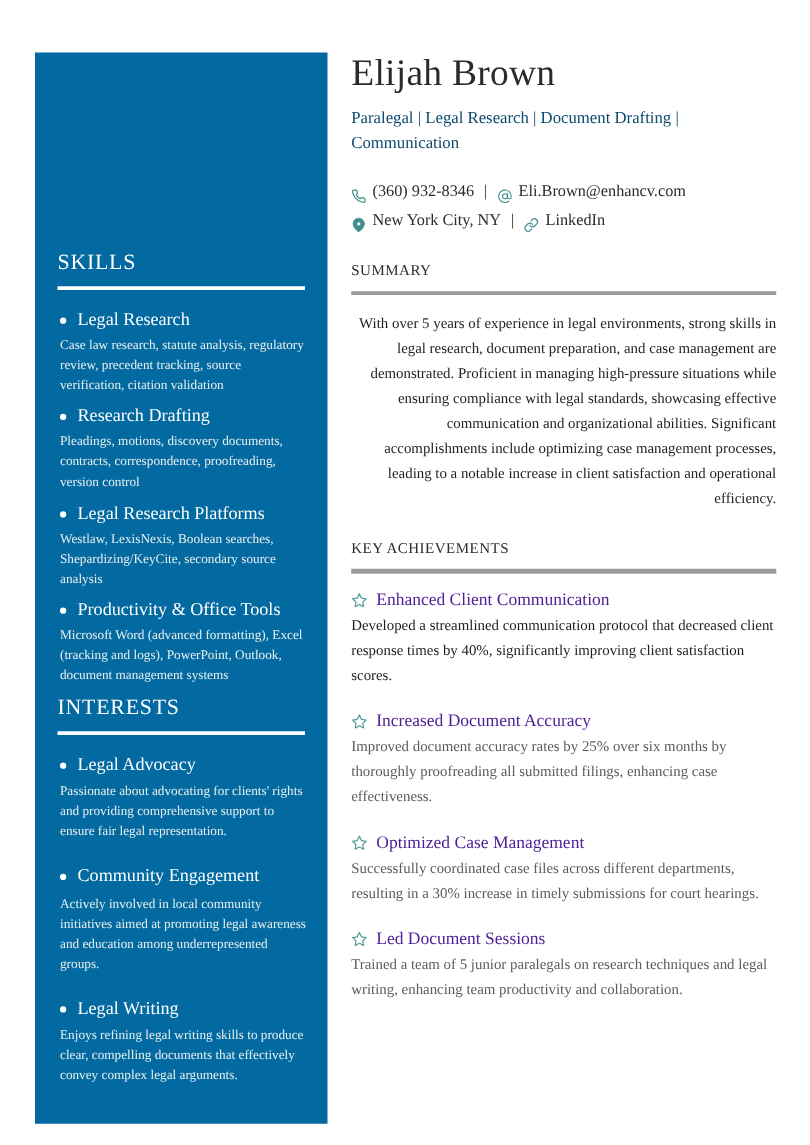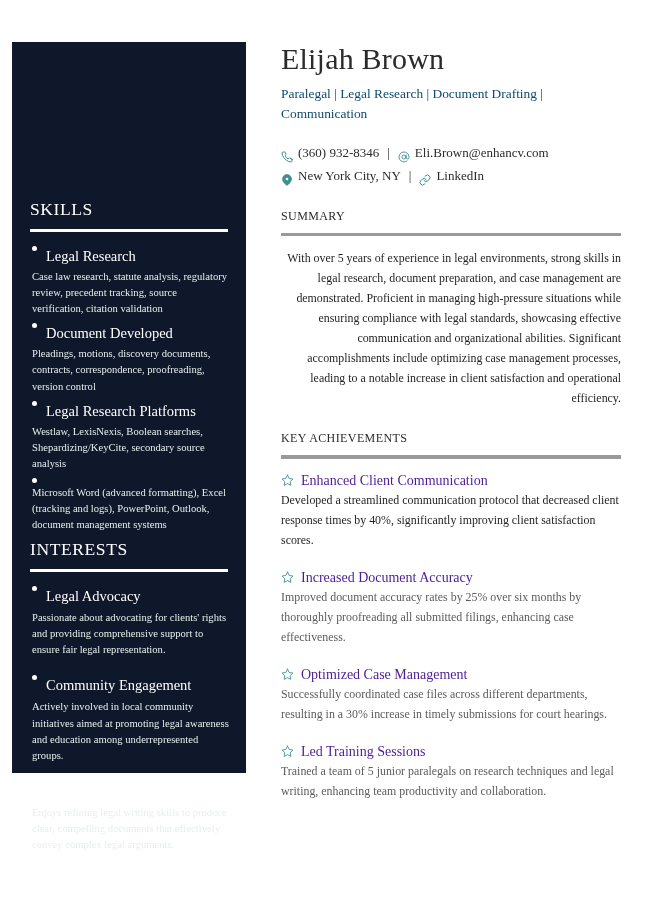--- a/index.html
+++ b/index.html
@@ -8,23 +8,23 @@
     background:#ffffff;
     font-family:"Liberation Serif","DejaVu Serif",serif;
     position:relative;
     overflow:hidden;
   }
   .page { position:absolute; inset:0; background:#fff; }
 
   
   .sidebar {
     position:absolute;
-    left:12px; top:42px;
-    width:234px; height:731px;
-    background:#0f172a;
+    left:28px; top:42px;
+    width:234px; height:857px;
+    background:#0369a1;
     color:#ffffff;
     padding:0 16px;
   }
   .sb-spacer { height:157px; }
 
   .sb-section { margin-bottom:2px; }
   .sb-head {
     font-size:17.5px;
     letter-spacing:0.6px;
     font-weight:400;
@@ -34,21 +34,21 @@
   }
   .sb-rule {
     height:3px;
     background:#ffffff;
     margin:0 2px 14px 2px;
   }
 
   .sb-item { margin-bottom:2px; }
   .sb-item-title {
     display:flex;
-    align-items:flex-start;
+    align-items:center;
     gap:9px;
     font-size:14.5px;
     color:#ffffff;
     padding-left:4px;
     margin-bottom:2px;
     line-height:1.45;
   }
   .bullet {
     width:5px; height:5px;
     border-radius:50%;
@@ -151,34 +151,35 @@
           <div class="sb-item">
             <div class="sb-item-title">
               <span class="bullet"></span>
               <span>Legal Research</span>
             </div>
             <div class="sb-item-desc">Case law research, statute analysis, regulatory review, precedent tracking, source verification, citation validation</div>
           </div>
           <div class="sb-item">
             <div class="sb-item-title">
               <span class="bullet"></span>
-              <span>Document Developed</span>
+              <span>Research Drafting</span>
             </div>
             <div class="sb-item-desc">Pleadings, motions, discovery documents, contracts, correspondence, proofreading, version control</div>
           </div>
           <div class="sb-item">
             <div class="sb-item-title">
               <span class="bullet"></span>
               <span>Legal Research Platforms</span>
             </div>
             <div class="sb-item-desc">Westlaw, LexisNexis, Boolean searches, Shepardizing/KeyCite, secondary source analysis</div>
           </div>
           <div class="sb-item">
             <div class="sb-item-title">
               <span class="bullet"></span>
+              <span>Productivity &amp; Office Tools</span>
             </div>
             <div class="sb-item-desc">Microsoft Word (advanced formatting), Excel (tracking and logs), PowerPoint, Outlook, document management systems</div>
           </div>
         </div>
         <div class="sb-section interests">
           <div class="sb-head">INTERESTS</div>
           <div class="sb-rule"></div>
           <div class="sb-item">
             <div class="sb-item-title">
               <span class="bullet"></span>
@@ -287,21 +288,21 @@
             </div>
             <div class="ach-desc">Successfully coordinated case files across different departments, resulting in a 30% increase in timely submissions for court hearings.</div>
           </div>
           <div class="ach">
             <div class="ach-title">
               <span class="star">
                 <svg width="13" height="13" viewBox="0 0 24 24" fill="none" stroke="#4d9a9a" stroke-width="1.8" stroke-linecap="round" stroke-linejoin="round">
                   <polygon points="12 2 15.09 8.26 22 9.27 17 14.14 18.18 21.02 12 17.77 5.82 21.02 7 14.14 2 9.27 8.91 8.26 12 2"></polygon>
                 </svg>
               </span>
-              <span>Led Training Sessions</span>
+              <span>Led Document Sessions</span>
             </div>
             <div class="ach-desc">Trained a team of 5 junior paralegals on research techniques and legal writing, enhancing team productivity and collaboration.</div>
           </div>
         </div>
     </section>
 
   </main>
 </div>
 
 </body></html>

